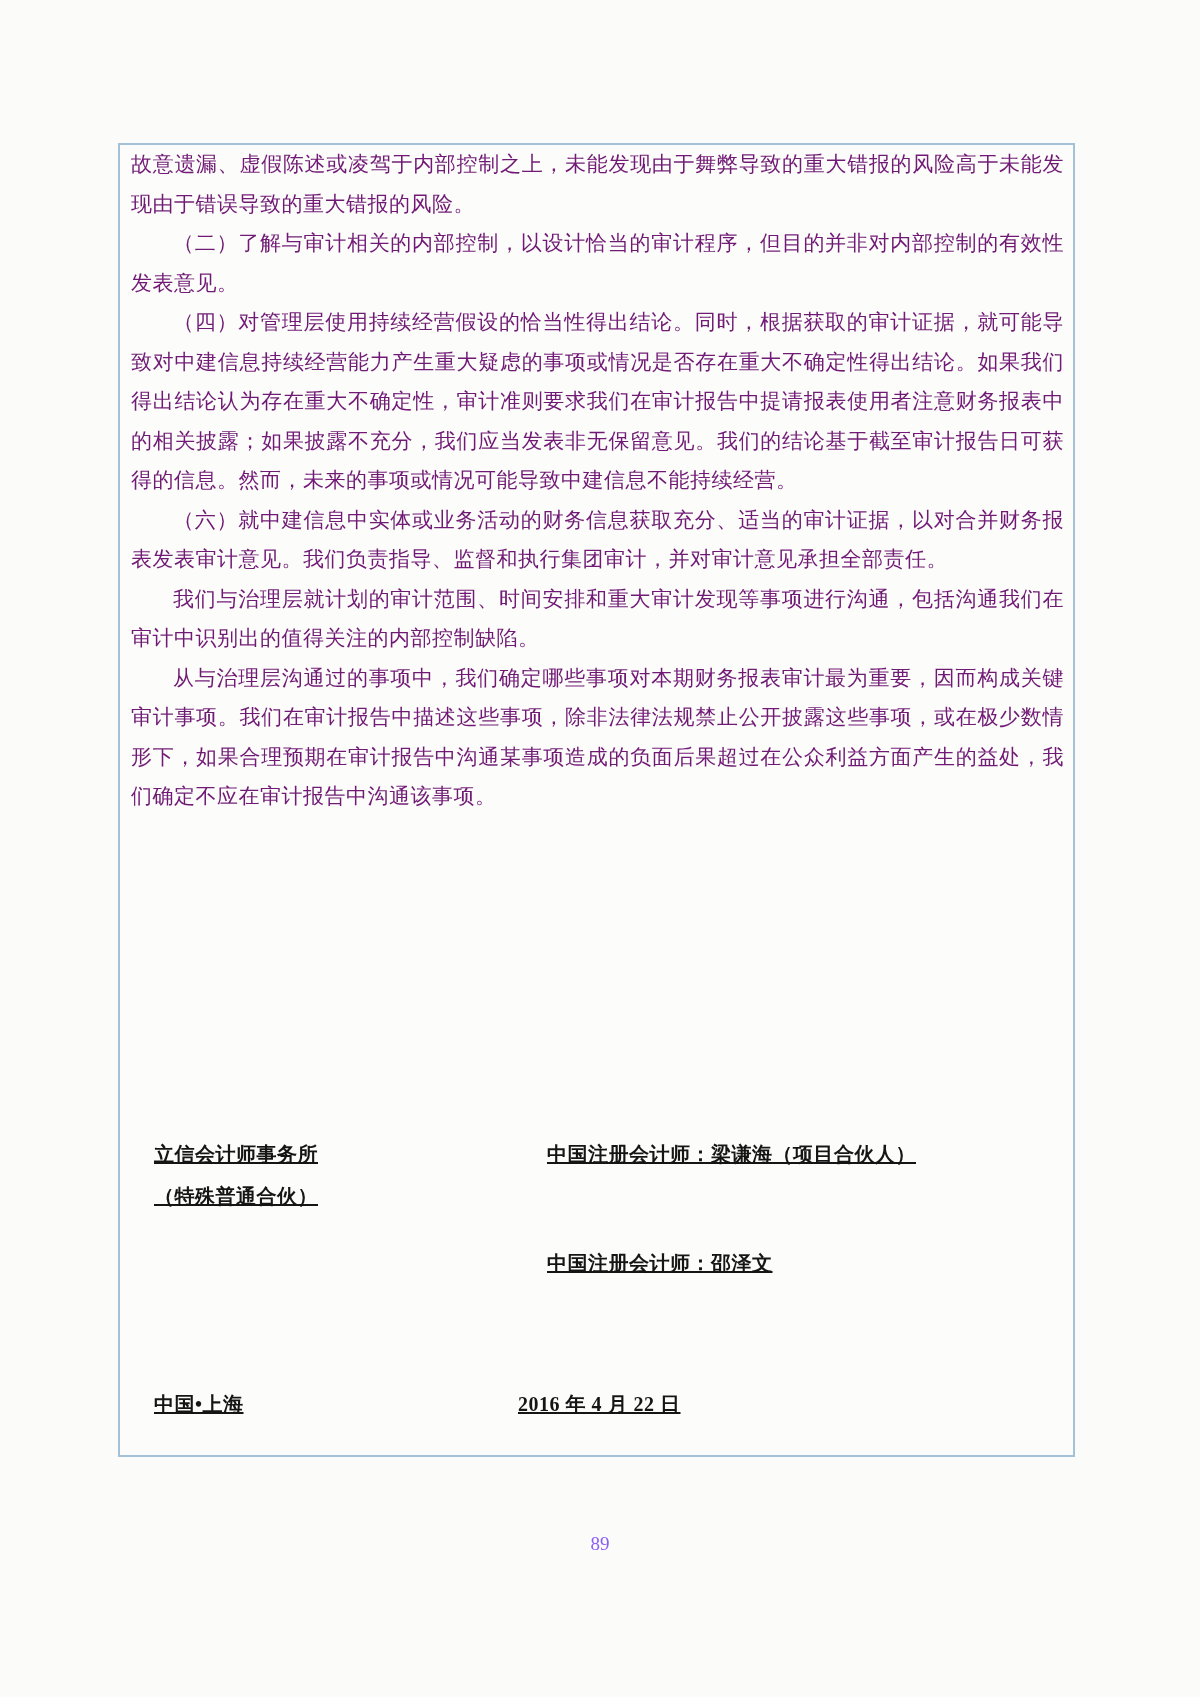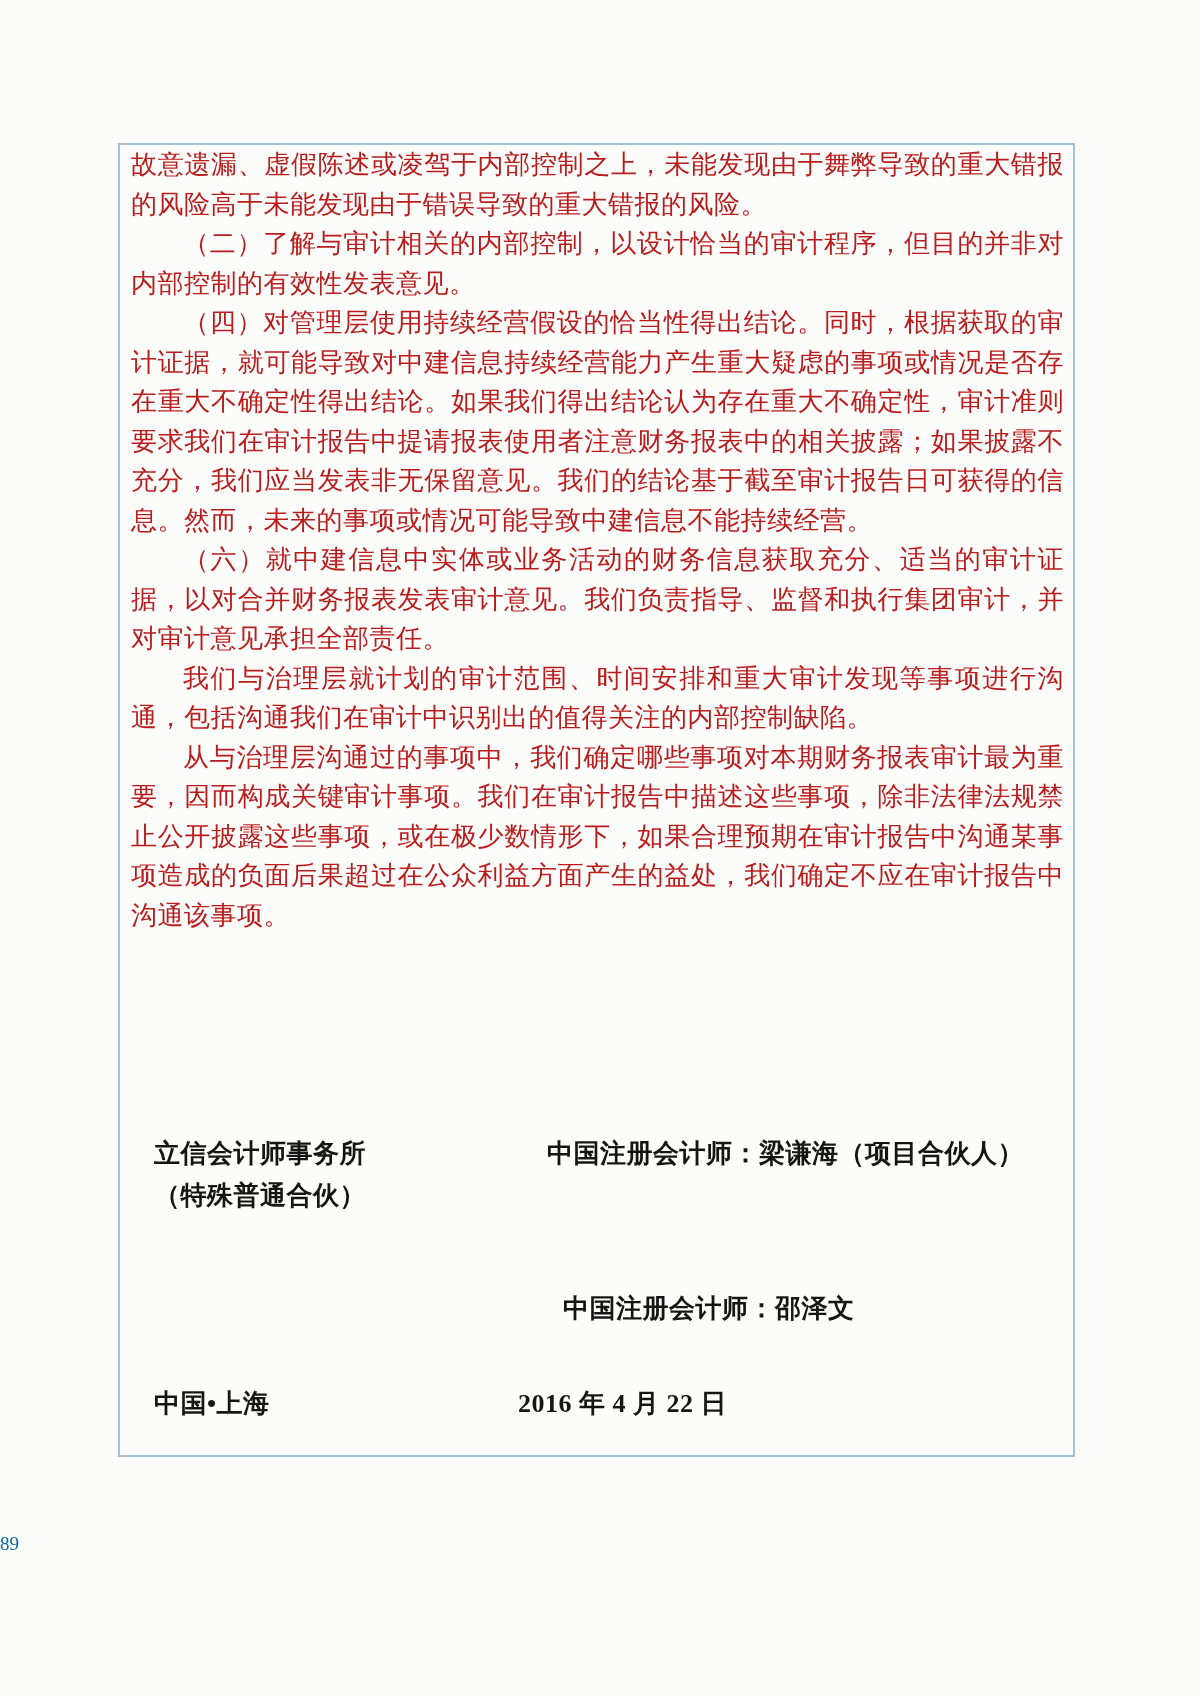--- a/index.html
+++ b/index.html
@@ -22,56 +22,57 @@
     width: 953px;
     height: 1310px;
     border: 2px solid #a3c2d8;
     background: #fcfcfa;
   }
   .body-text {
     position: absolute;
     left: 11px;
     right: 9px;
     top: 0;
-    color: #b91c1c;
-    font-size: 26px;
+    color: #701a75;
+    font-size: 21px;
     line-height: 39.5px;
     letter-spacing: 0.5px;
     text-align: justify;
     text-align-last: left;
   }
   .body-text p {
     margin: 0;
     padding: 0;
   }
   .body-text p.indent {
     text-indent: 2em;
   }
   .sig {
     position: absolute;
     color: #151515;
-    font-size: 26px;
+    font-size: 20px;
     font-weight: bold;
     line-height: 28px;
     letter-spacing: 0.5px;
     white-space: nowrap;
+    text-decoration: underline;
   }
   .sig-firm-name   { left: 34px;  top: 995px;  }
   .sig-firm-type   { left: 34px;  top: 1037px; }
   .sig-cpa1        { left: 427px; top: 995px;  }
-  .sig-cpa2        { left: 427px; top: 1150px; margin-left: 16px; }
+  .sig-cpa2        { left: 427px; top: 1104px; }
   .sig-location    { left: 34px;  top: 1245px; }
   .sig-date        { left: 398px; top: 1245px; font-weight: bold; }
   .page-number {
     position: absolute;
     left: 0;
     right: 0;
     top: 1532px;
-    text-align: left;
-    color: #0369a1;
+    text-align: center;
+    color: #8b5cf6;
     font-size: 19px;
     line-height: 24px;
   }
 </style>
 </head>
 <body>
 
 <div class="page">
 
   <div class="frame">

